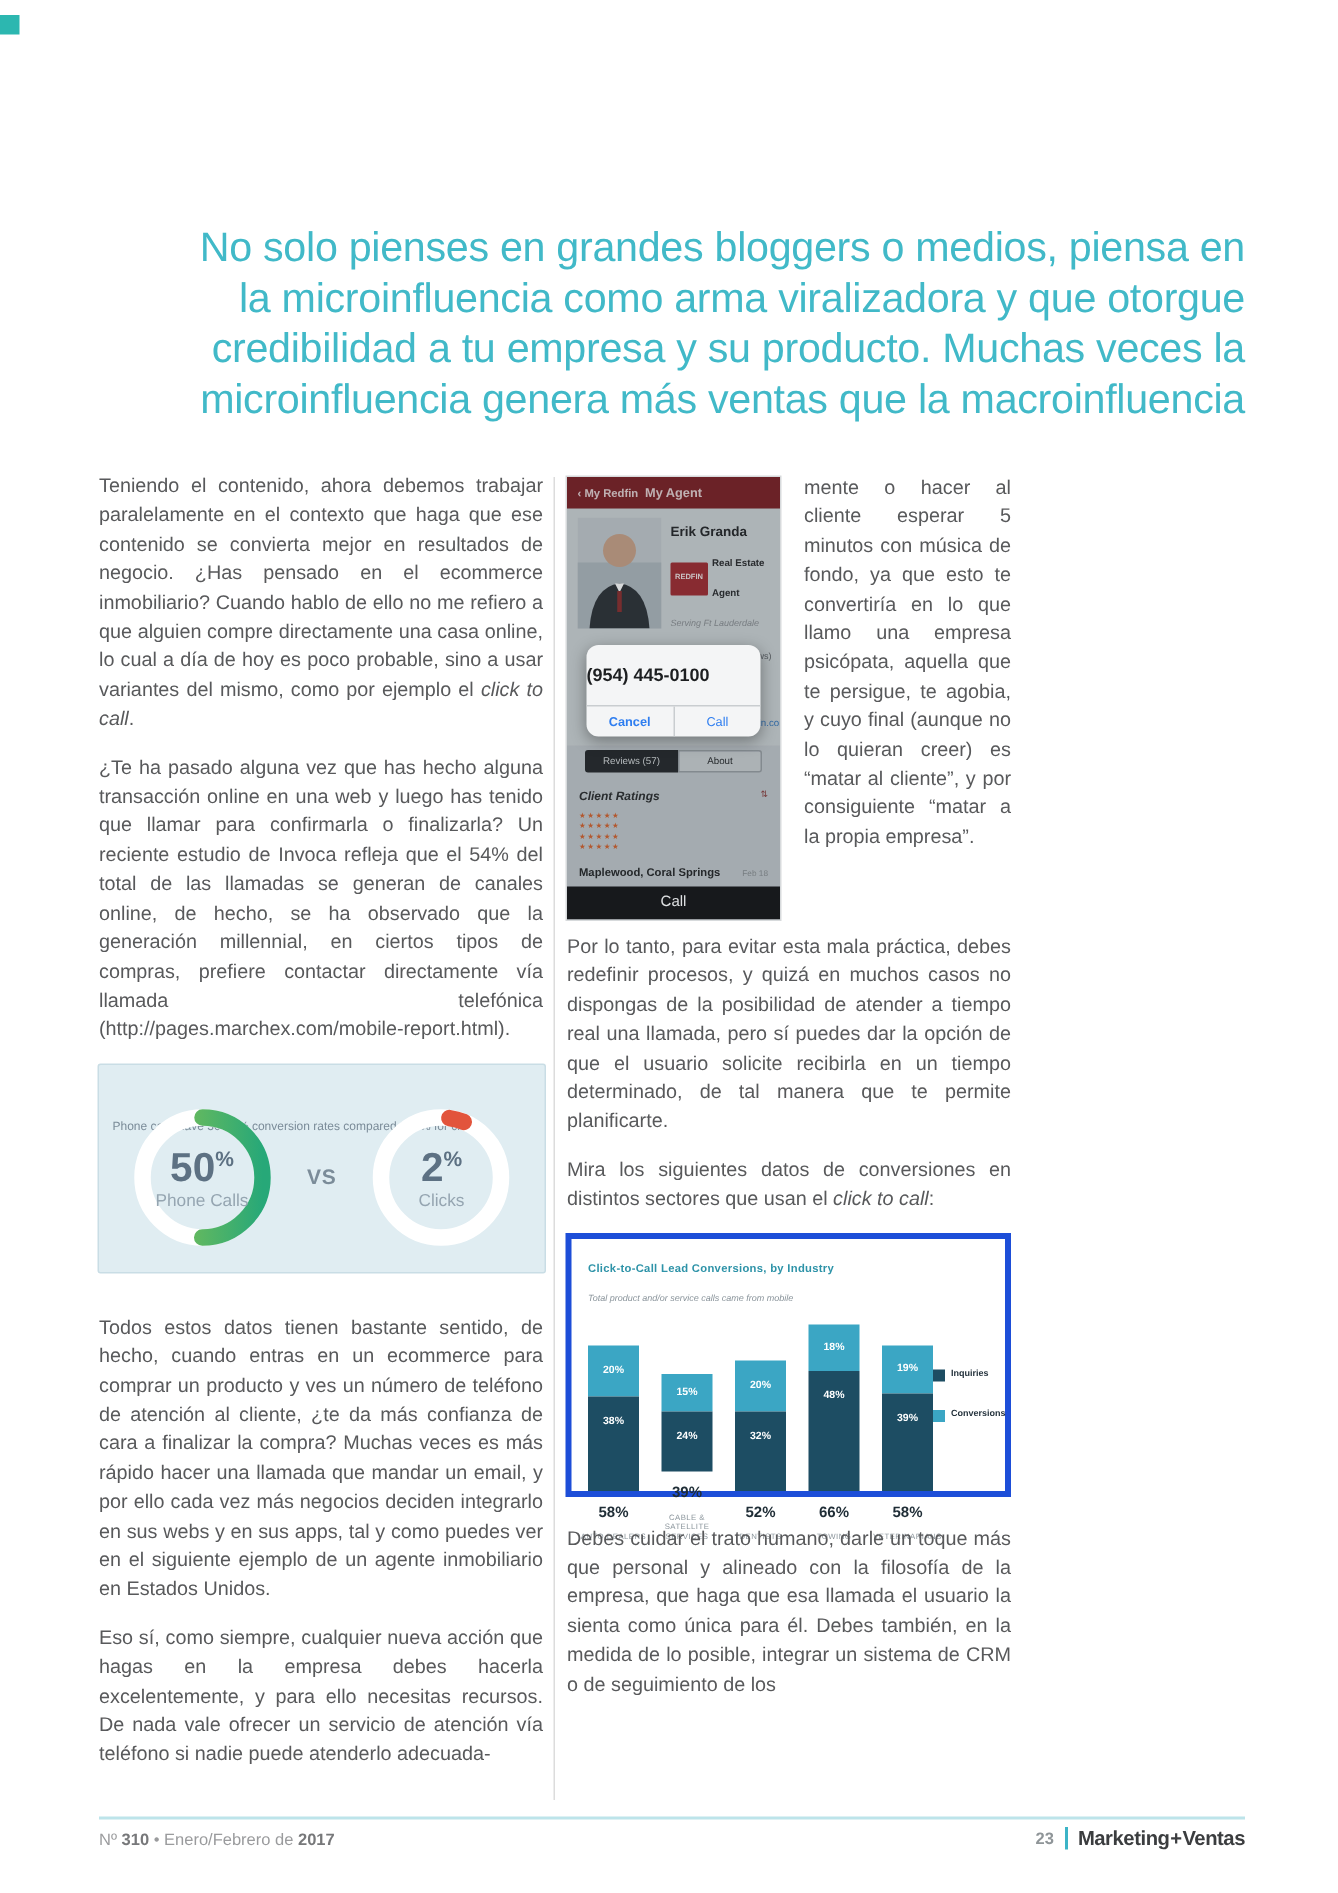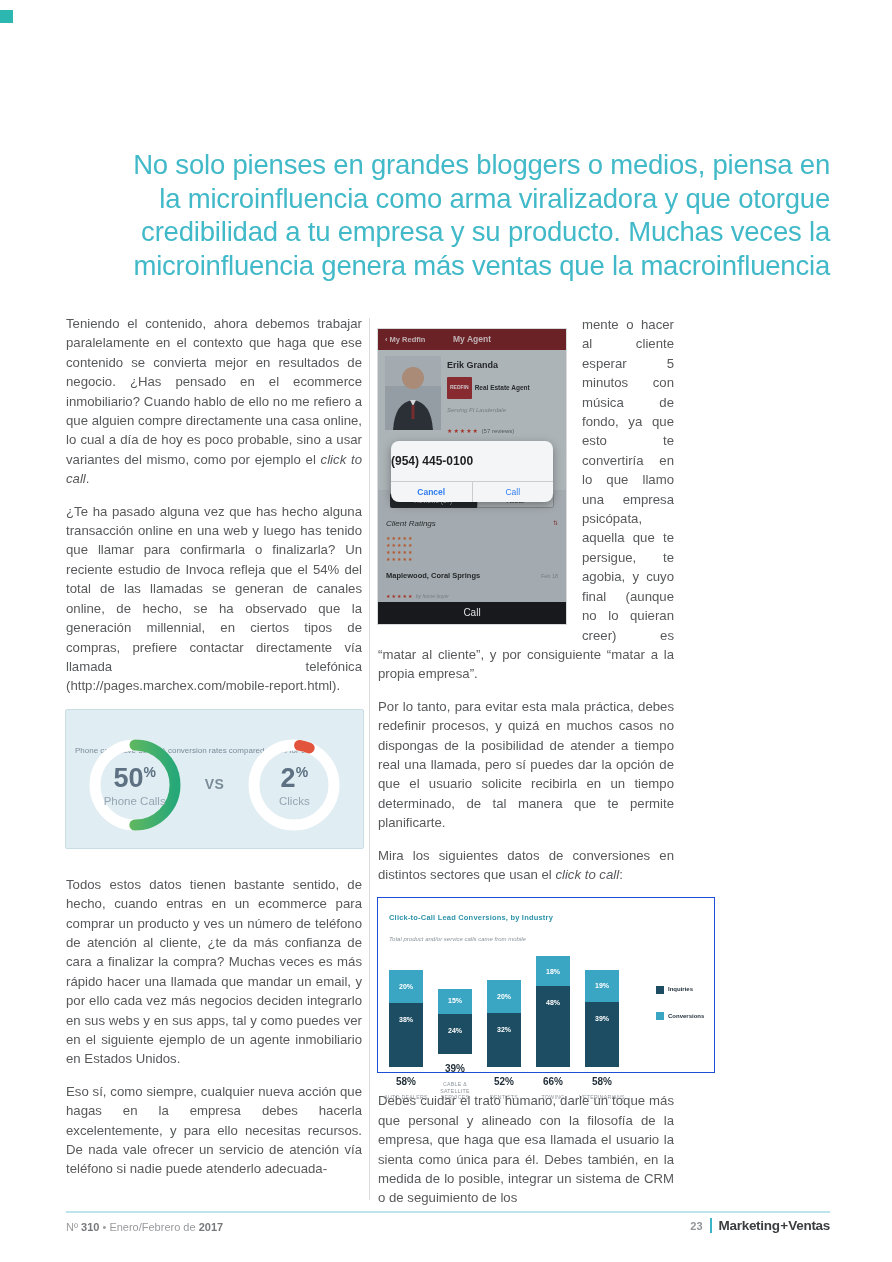--- a/index.html
+++ b/index.html
@@ -27,40 +27,40 @@
   .c1-row { position:absolute; top:26px; left:0; width:100%; display:flex; justify-content:center; align-items:center; gap:21px; }
   .donut { position:relative; width:98px; height:98px; }
   .donut svg { position:absolute; left:0; top:0; }
   .donut-center { position:absolute; inset:0; display:flex; flex-direction:column; justify-content:center; align-items:center; }
   .donut-val { font-size:27px; font-weight:bold; color:#5d7183; line-height:26px; }
   .donut-val sup { font-size:14px; }
   .donut-label { font-size:11.5px; color:#95a5b1; margin-top:1px; }
   .vs { font-size:14px; color:#7b8c99; font-weight:bold; letter-spacing:.5px; }
 
   
-  .phone { float:left; width:188px; height:295px; margin:14px 16px 8px 0; position:relative;
+  .phone { float:left; width:142px; height:295px; margin:3px 16px 8px 0; position:relative;
     background:#c3c9cd; overflow:hidden; text-align:left; box-shadow:0 0 0 1px #d7dadc; }
   .ph-nav { height:21px; background:#7d2127; color:#e3cfd0; display:flex; align-items:center; padding:0 7px; position:relative; }
   .ph-back { font-size:7.5px; font-weight:bold; }
   .ph-navtitle { position:absolute; left:0; width:100%; text-align:center; font-size:8.5px; font-weight:bold; }
   .ph-agent { display:flex; gap:6px; padding:6px 7px 4px 7px; background:#ced3d6; }
   .ph-photo { width:56px; height:74px; flex:none; }
   .ph-name { font-size:9px; font-weight:bold; color:#26282a; }
   .ph-badgerow { display:flex; align-items:center; gap:3px; margin-top:2px; }
   .ph-badge { background:#a02c33; color:#efe3e3; font-size:5px; font-weight:bold; padding:1px 3px; border-radius:1px; }
   .ph-role { font-size:6.5px; font-weight:bold; color:#2b2d2f; }
   .ph-serving { font-size:6px; font-style:italic; color:#8b9094; margin-top:2px; }
   .ph-stars { font-size:6px; color:#c0392b; margin-top:2px; letter-spacing:1px; }
   .ph-reviews { font-size:6px; color:#5f6468; letter-spacing:0; }
   .ph-contact { font-size:6.5px; color:#3a7bbf; margin-top:3px; display:flex; align-items:center; gap:3px; }
   .ph-tabs { display:flex; margin:3px 12px 0 12px; height:15px; }
   .ph-tab-rev { flex:1.15; background:#26292c; color:#d5d8da; font-size:6.5px; display:flex; align-items:center; justify-content:center; border-radius:2px 0 0 2px; }
   .ph-tab-about { flex:1; background:#ccd1d4; color:#2b2d2f; border:1px solid #9aa0a5; font-size:6.5px; display:flex; align-items:center; justify-content:center; border-radius:0 2px 2px 0; }
   .ph-ratings { padding:6px 8px 1px 8px; display:flex; justify-content:space-between; align-items:center; }
-  .ph-ratings-title { font-size:8px; font-weight:normal; font-style:italic; color:#2b2d2f; }
+  .ph-ratings-title { font-size:8px; font-weight:bold; font-style:italic; color:#2b2d2f; }
   .ph-sort { font-size:6px; color:#8b3e3e; }
   .ph-starrows { padding:0 8px; }
   .ph-starrows div { font-size:5px; color:#d4632f; letter-spacing:1px; line-height:7px; }
   .ph-review { padding:3px 8px 0 8px; }
   .ph-rev-head { display:flex; justify-content:space-between; align-items:baseline; }
   .ph-rev-loc { font-size:7.5px; font-weight:bold; color:#26282a; }
   .ph-rev-date { font-size:5.5px; color:#8b9094; }
   .ph-rev-starrow { font-size:5px; color:#c0392b; letter-spacing:1px; margin-top:1px; }
   .ph-rev-by { color:#8b9094; font-style:italic; letter-spacing:0; }
   .ph-rev-text { font-size:5.5px; line-height:7.4px; color:#5f6468; margin-top:2px; }
@@ -68,21 +68,21 @@
     font-size:10px; text-align:center; line-height:22px; z-index:7; }
   .ph-dim { position:absolute; inset:0; background:rgba(30,38,46,0.18); z-index:5; }
   .ph-modal { position:absolute; left:13px; right:13px; top:112px; z-index:6; background:#f4f5f6; border-radius:8px;
     box-shadow:0 3px 10px rgba(0,0,0,0.35); overflow:hidden; }
   .ph-modal-num { font-size:12px; font-weight:bold; color:#1d1f21; padding:11px 0 10px 0; }
   .ph-modal-btns { display:flex; border-top:1px solid #c9cdd0; height:21px; }
   .ph-modal-btns div { flex:1; display:flex; align-items:center; justify-content:center; font-size:8.5px; color:#2f7ef0; }
   .ph-modal-cancel { border-right:1px solid #c9cdd0; font-weight:bold; }
 
   
-  .chart2 { width:338px; height:176px; background:#fff; border:1px solid #1d4ed8; margin:1px 0 18px -1px;
+  .chart2 { width:297px; height:176px; background:#fff; border:4px solid #1d4ed8; margin:1px 0 18px -1px;
     padding:10px 8px 22px 11px; text-align:left; }
   .c2-title { font-size:7.5px; font-weight:bold; color:#2e93a8; letter-spacing:.2px; }
   .c2-sub { font-size:6px; font-style:italic; color:#8a949b; margin-top:2px; }
   .c2-plot { display:flex; margin-top:7px; }
   .c2-bars { flex:1; display:flex; align-items:flex-end; gap:15px; }
   .c2-colm { display:flex; flex-direction:column; align-items:center; width:34px; flex:none; }
   .c2-stack { display:flex; flex-direction:column; justify-content:flex-end; width:34px; }
   .c2-seg-conv { display:flex; align-items:center; justify-content:center; color:#fff; font-size:7px; font-weight:bold; }
   .c2-seg-inq { display:flex; align-items:flex-start; justify-content:center; color:#fff; font-size:7px; font-weight:bold; padding-top:7px; }
   .c2-total { margin-top:5px; font-size:10px; font-weight:bold; color:#1f2d36; }

